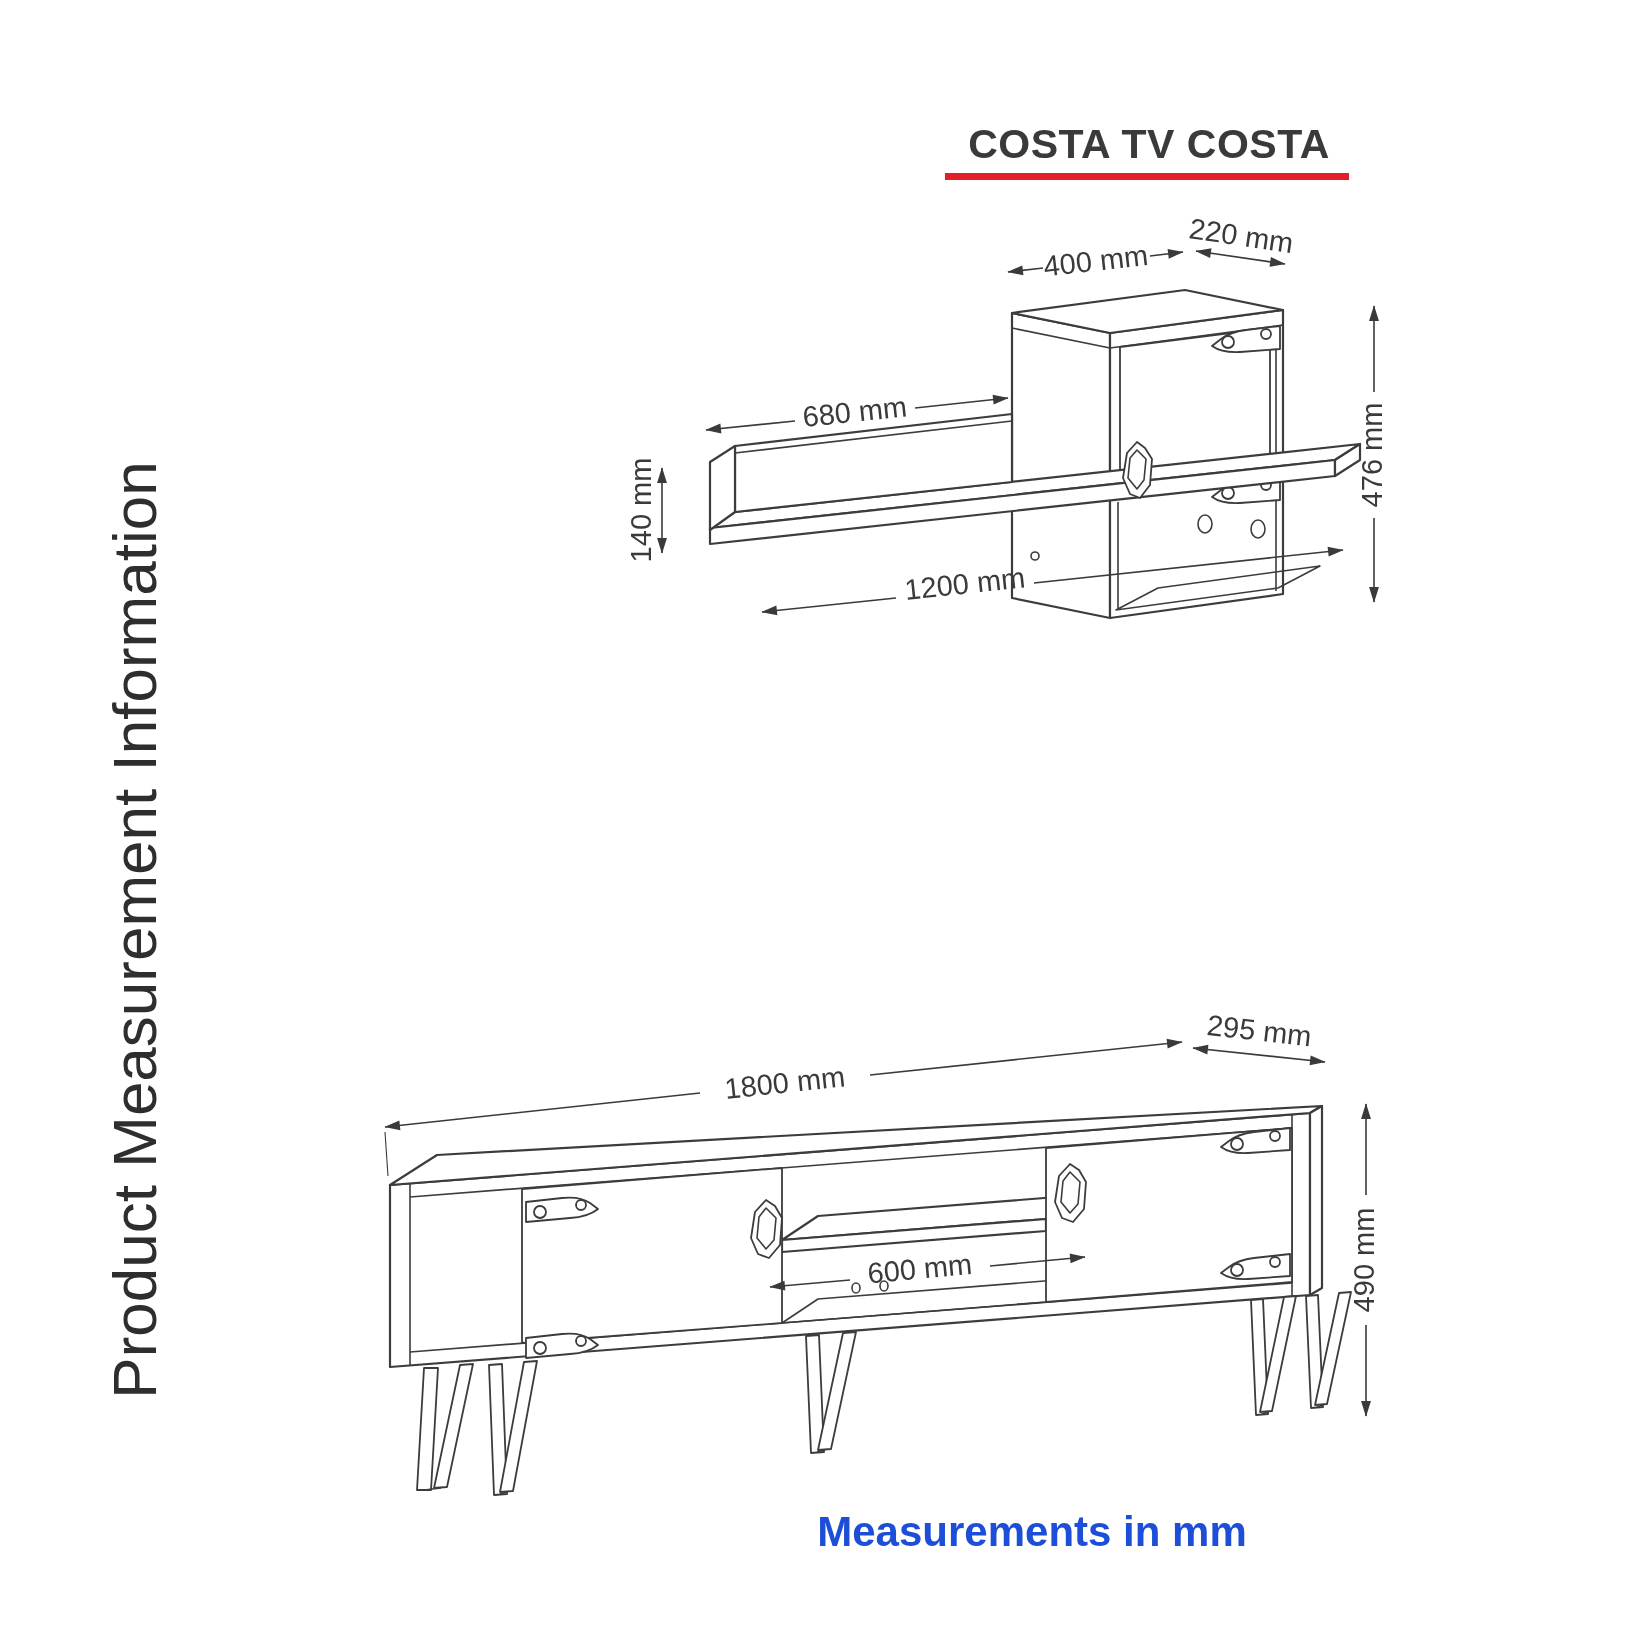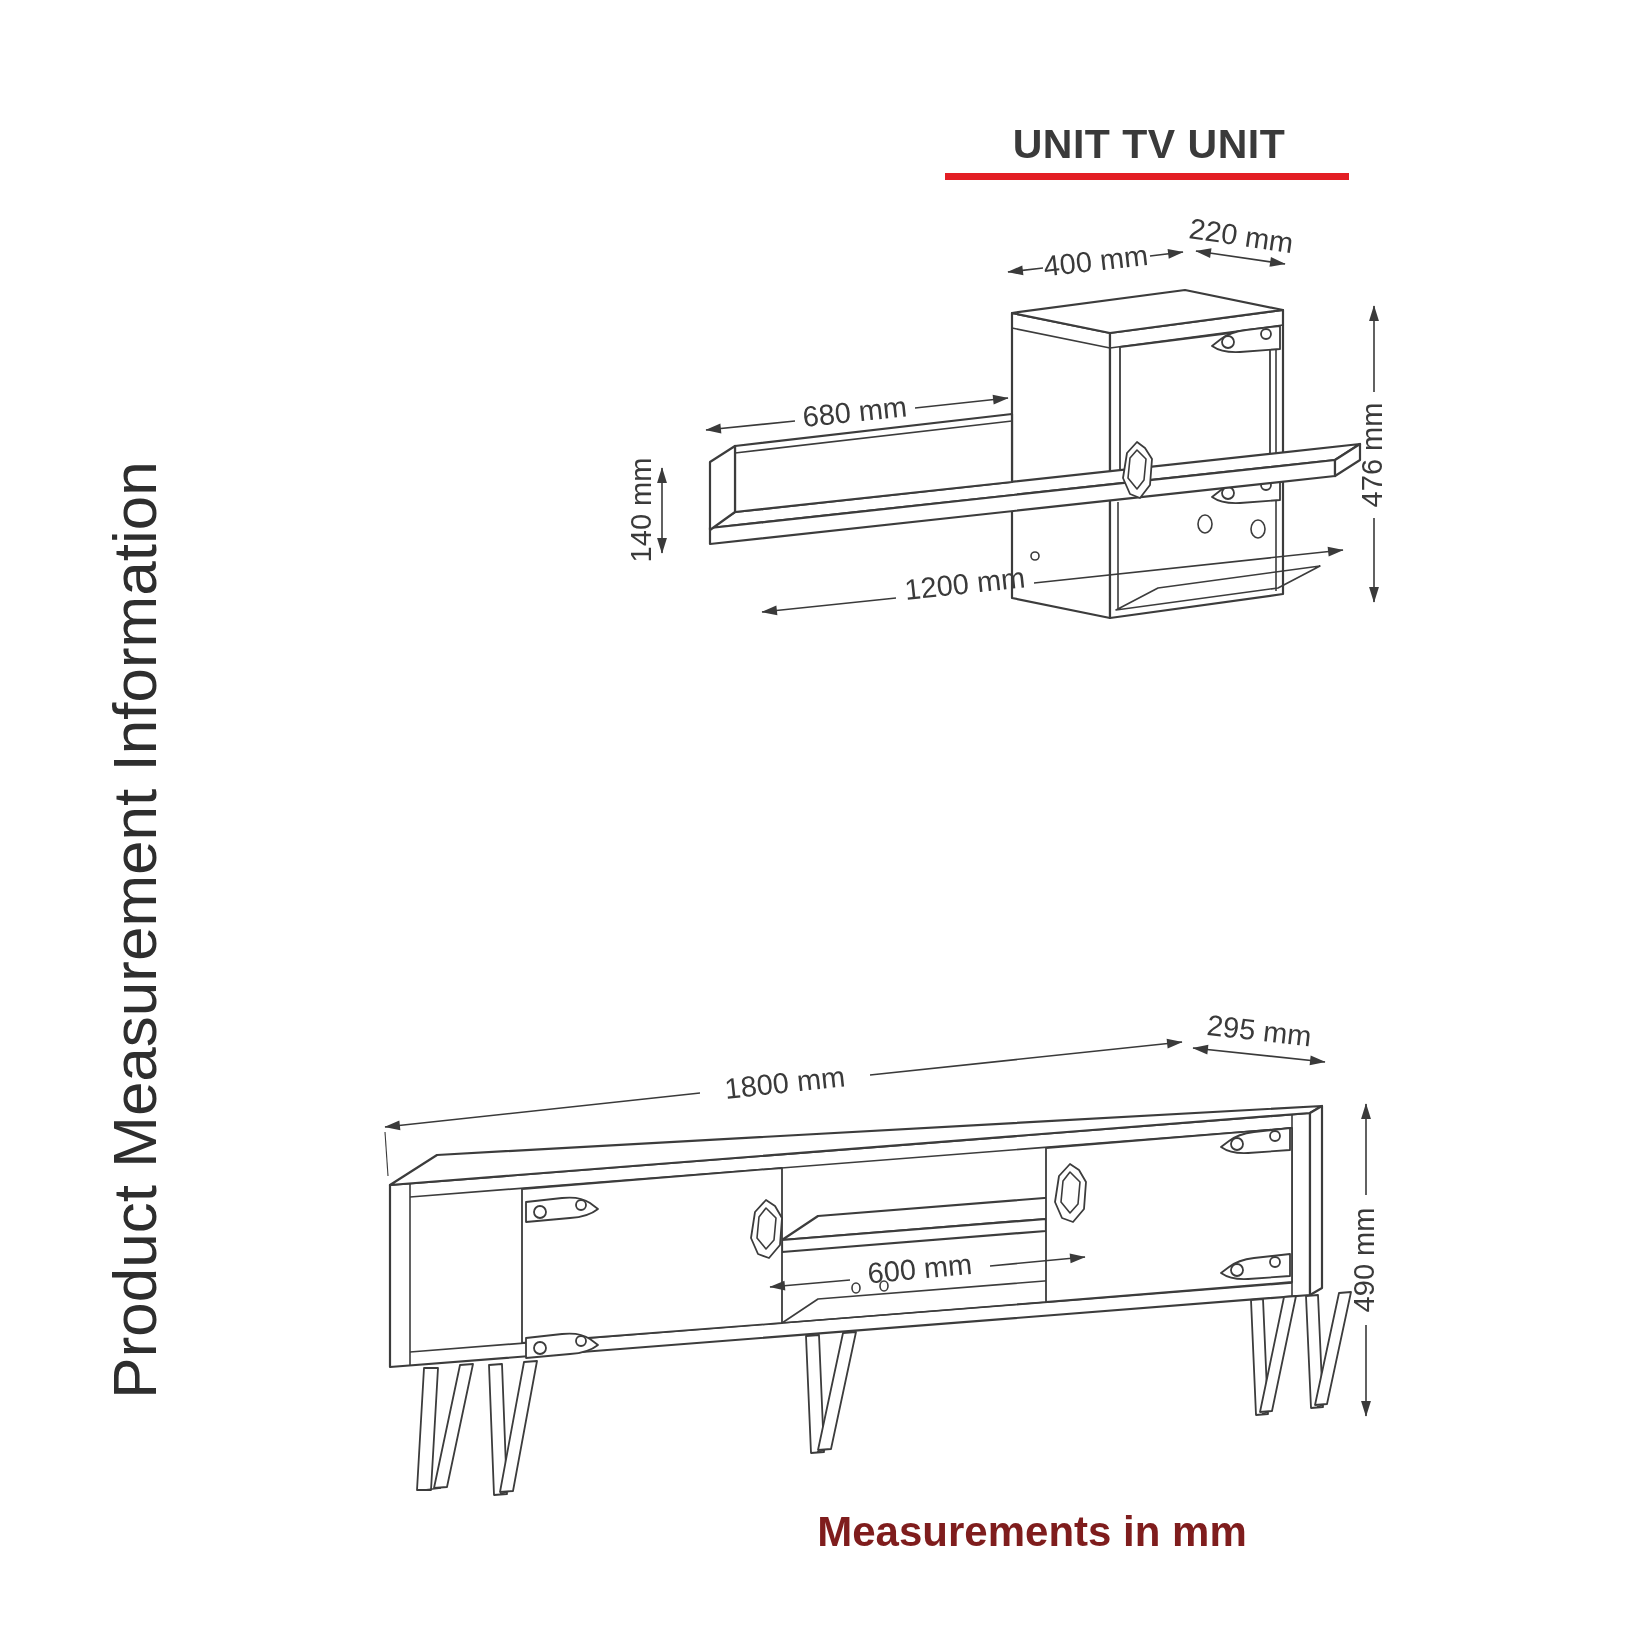--- a/index.html
+++ b/index.html
@@ -4,35 +4,35 @@
 <style>
   html,body{margin:0;padding:0;background:#fff;}
   .page{position:relative;width:1648px;height:1648px;background:#ffffff;overflow:hidden;
         font-family:"Liberation Sans", sans-serif;}
   .title{position:absolute;left:1149px;top:144px;transform:translate(-50%,-50%);
          font-size:41px;font-weight:700;color:#3a3a3a;letter-spacing:0.5px;white-space:nowrap;}
   .red-bar{position:absolute;left:945px;top:173px;width:404px;height:7px;background:#e31e24;}
   .side-label{position:absolute;left:134px;top:930px;transform:translate(-50%,-50%) rotate(-90deg);
          font-size:62px;font-weight:400;color:#2e2e2e;white-space:nowrap;}
   .footer-note{position:absolute;left:1032px;top:1532px;transform:translate(-50%,-50%);
-         font-size:42px;font-weight:700;color:#7f1d1d;white-space:nowrap;}
+         font-size:42px;font-weight:700;color:#1d4ed8;white-space:nowrap;}
   svg{position:absolute;left:0;top:0;}
   .ln{stroke:#3c3c3c;stroke-width:2.2;fill:#ffffff;stroke-linejoin:round;}
   .ln-thin{stroke:#3c3c3c;stroke-width:1.6;fill:none;stroke-linejoin:round;}
   .detail{stroke:#3c3c3c;stroke-width:1.8;fill:#ffffff;stroke-linejoin:round;}
   .dim{stroke:#3a3a3a;stroke-width:1.6;fill:none;}
   .ext{stroke:#3a3a3a;stroke-width:1.1;fill:none;}
   .dimtext{font-family:"Liberation Sans",sans-serif;font-size:29px;fill:#3a3a3a;}
 </style>
 </head>
 <body>
 
 <div class="page">
 
-  <div class="title">UNIT TV UNIT</div>
+  <div class="title">COSTA TV COSTA</div>
   <div class="red-bar"></div>
   <div class="side-label">Product Measurement Information</div>
   <div class="footer-note">Measurements in mm</div>
 
   <svg width="1648" height="1648" viewBox="0 0 1648 1648">
     <defs>
       <marker id="arr" viewBox="0 0 12 10" refX="11.5" refY="5" markerWidth="26" markerHeight="13" markerUnits="userSpaceOnUse" orient="auto-start-reverse">
         <path d="M0,1.2 L12,5 L0,8.8 Z" fill="#3a3a3a"></path>
       </marker>
     </defs>

